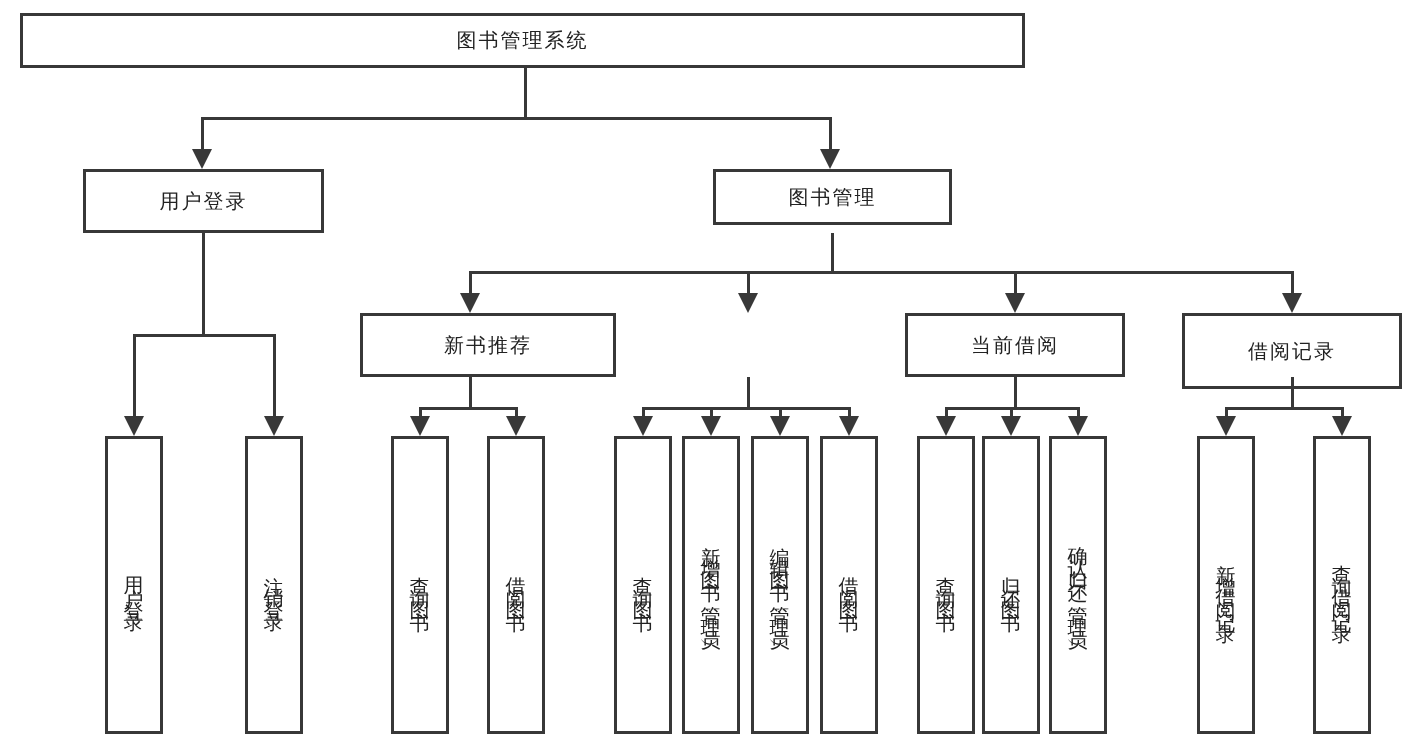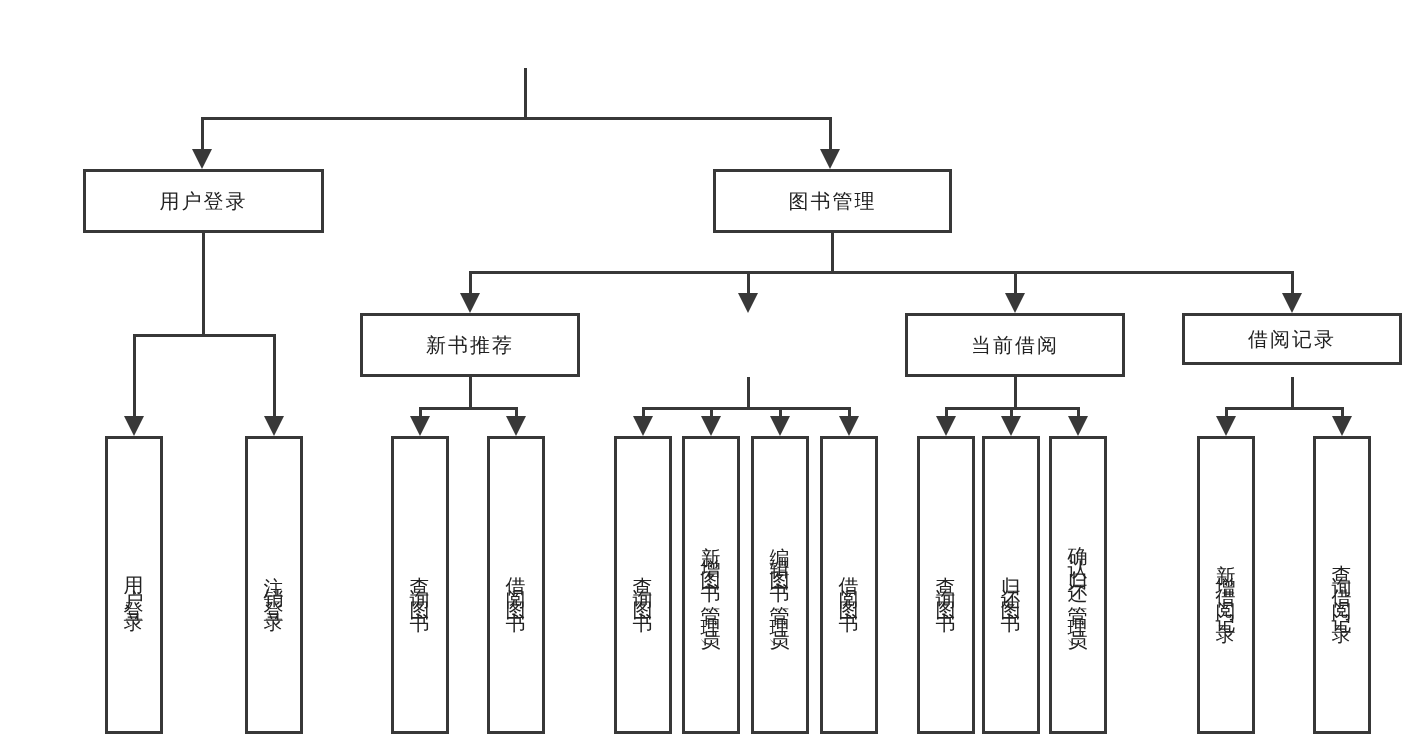--- a/index.html
+++ b/index.html
@@ -72,52 +72,53 @@
     letter-spacing: 1px;
     z-index: 10;
     white-space: nowrap;
   }
 </style>
 </head>
 <body>
 
 <div class="canvas">
 
+  <div class="box" style="left:20px; top:13px; width:1005px; height:55px;">图书管理系统</div>
 
   <div class="vline" style="left:523.5px; top:68px;  height:51px;"></div>
   <div class="hline" style="left:200.5px; top:116.5px; width:631px;"></div>
   <div class="vline" style="left:200.5px; top:118px; height:33px;"></div>
   <div class="arrow-down" style="left:192px; top:149px;"></div>
   <div class="vline" style="left:828.5px; top:118px; height:33px;"></div>
   <div class="arrow-down" style="left:820px; top:149px;"></div>
 
   <div class="box" style="left:83px; top:169px; width:241px; height:64px;">用户登录</div>
-  <div class="box" style="left:713px; top:169px; width:239px; height:64px;">图书管理</div>
+  <div class="box" style="left:713px; top:169px; width:239px; height:56px;">图书管理</div>
 
   <div class="vline" style="left:202px;   top:233px; height:102px;"></div>
   <div class="hline" style="left:132.5px; top:333.5px; width:143px;"></div>
   <div class="vline" style="left:132.5px; top:335px; height:83px;"></div>
   <div class="arrow-down" style="left:124px; top:416px;"></div>
   <div class="vline" style="left:272.5px; top:335px; height:83px;"></div>
   <div class="arrow-down" style="left:264px; top:416px;"></div>
 
   <div class="vline" style="left:831px;   top:233px; height:40px;"></div>
   <div class="hline" style="left:468.5px; top:270.5px; width:825px;"></div>
   <div class="vline" style="left:468.5px;  top:272px; height:23px;"></div>
   <div class="arrow-down" style="left:460px;  top:293px;"></div>
   <div class="vline" style="left:746.5px;  top:272px; height:23px;"></div>
   <div class="arrow-down" style="left:738px;  top:293px;"></div>
   <div class="vline" style="left:1013.5px; top:272px; height:23px;"></div>
   <div class="arrow-down" style="left:1005px; top:293px;"></div>
   <div class="vline" style="left:1290.5px; top:272px; height:23px;"></div>
   <div class="arrow-down" style="left:1282px; top:293px;"></div>
 
-  <div class="box" style="left:360px;  top:313px; width:220px; height:64px;">新书推荐</div>
+  <div class="box" style="left:360px;  top:313px; width:256px; height:64px;">新书推荐</div>
   <div class="box" style="left:905px;  top:313px; width:220px; height:64px;">当前借阅</div>
-  <div class="box" style="left:1182px; top:313px; width:220px; height:52px;">借阅记录</div>
+  <div class="box" style="left:1182px; top:313px; width:220px; height:76px;">借阅记录</div>
 
   <div class="vline" style="left:468.5px; top:377px; height:31px;"></div>
   <div class="hline" style="left:418.5px; top:406.5px; width:99px;"></div>
   <div class="vline" style="left:418.5px; top:408px; height:10px;"></div>
   <div class="arrow-down" style="left:410px; top:416px;"></div>
   <div class="vline" style="left:514.5px; top:408px; height:10px;"></div>
   <div class="arrow-down" style="left:506px; top:416px;"></div>
 
   <div class="vline" style="left:746.5px; top:377px; height:31px;"></div>
   <div class="hline" style="left:641.5px; top:406.5px; width:209px;"></div>

